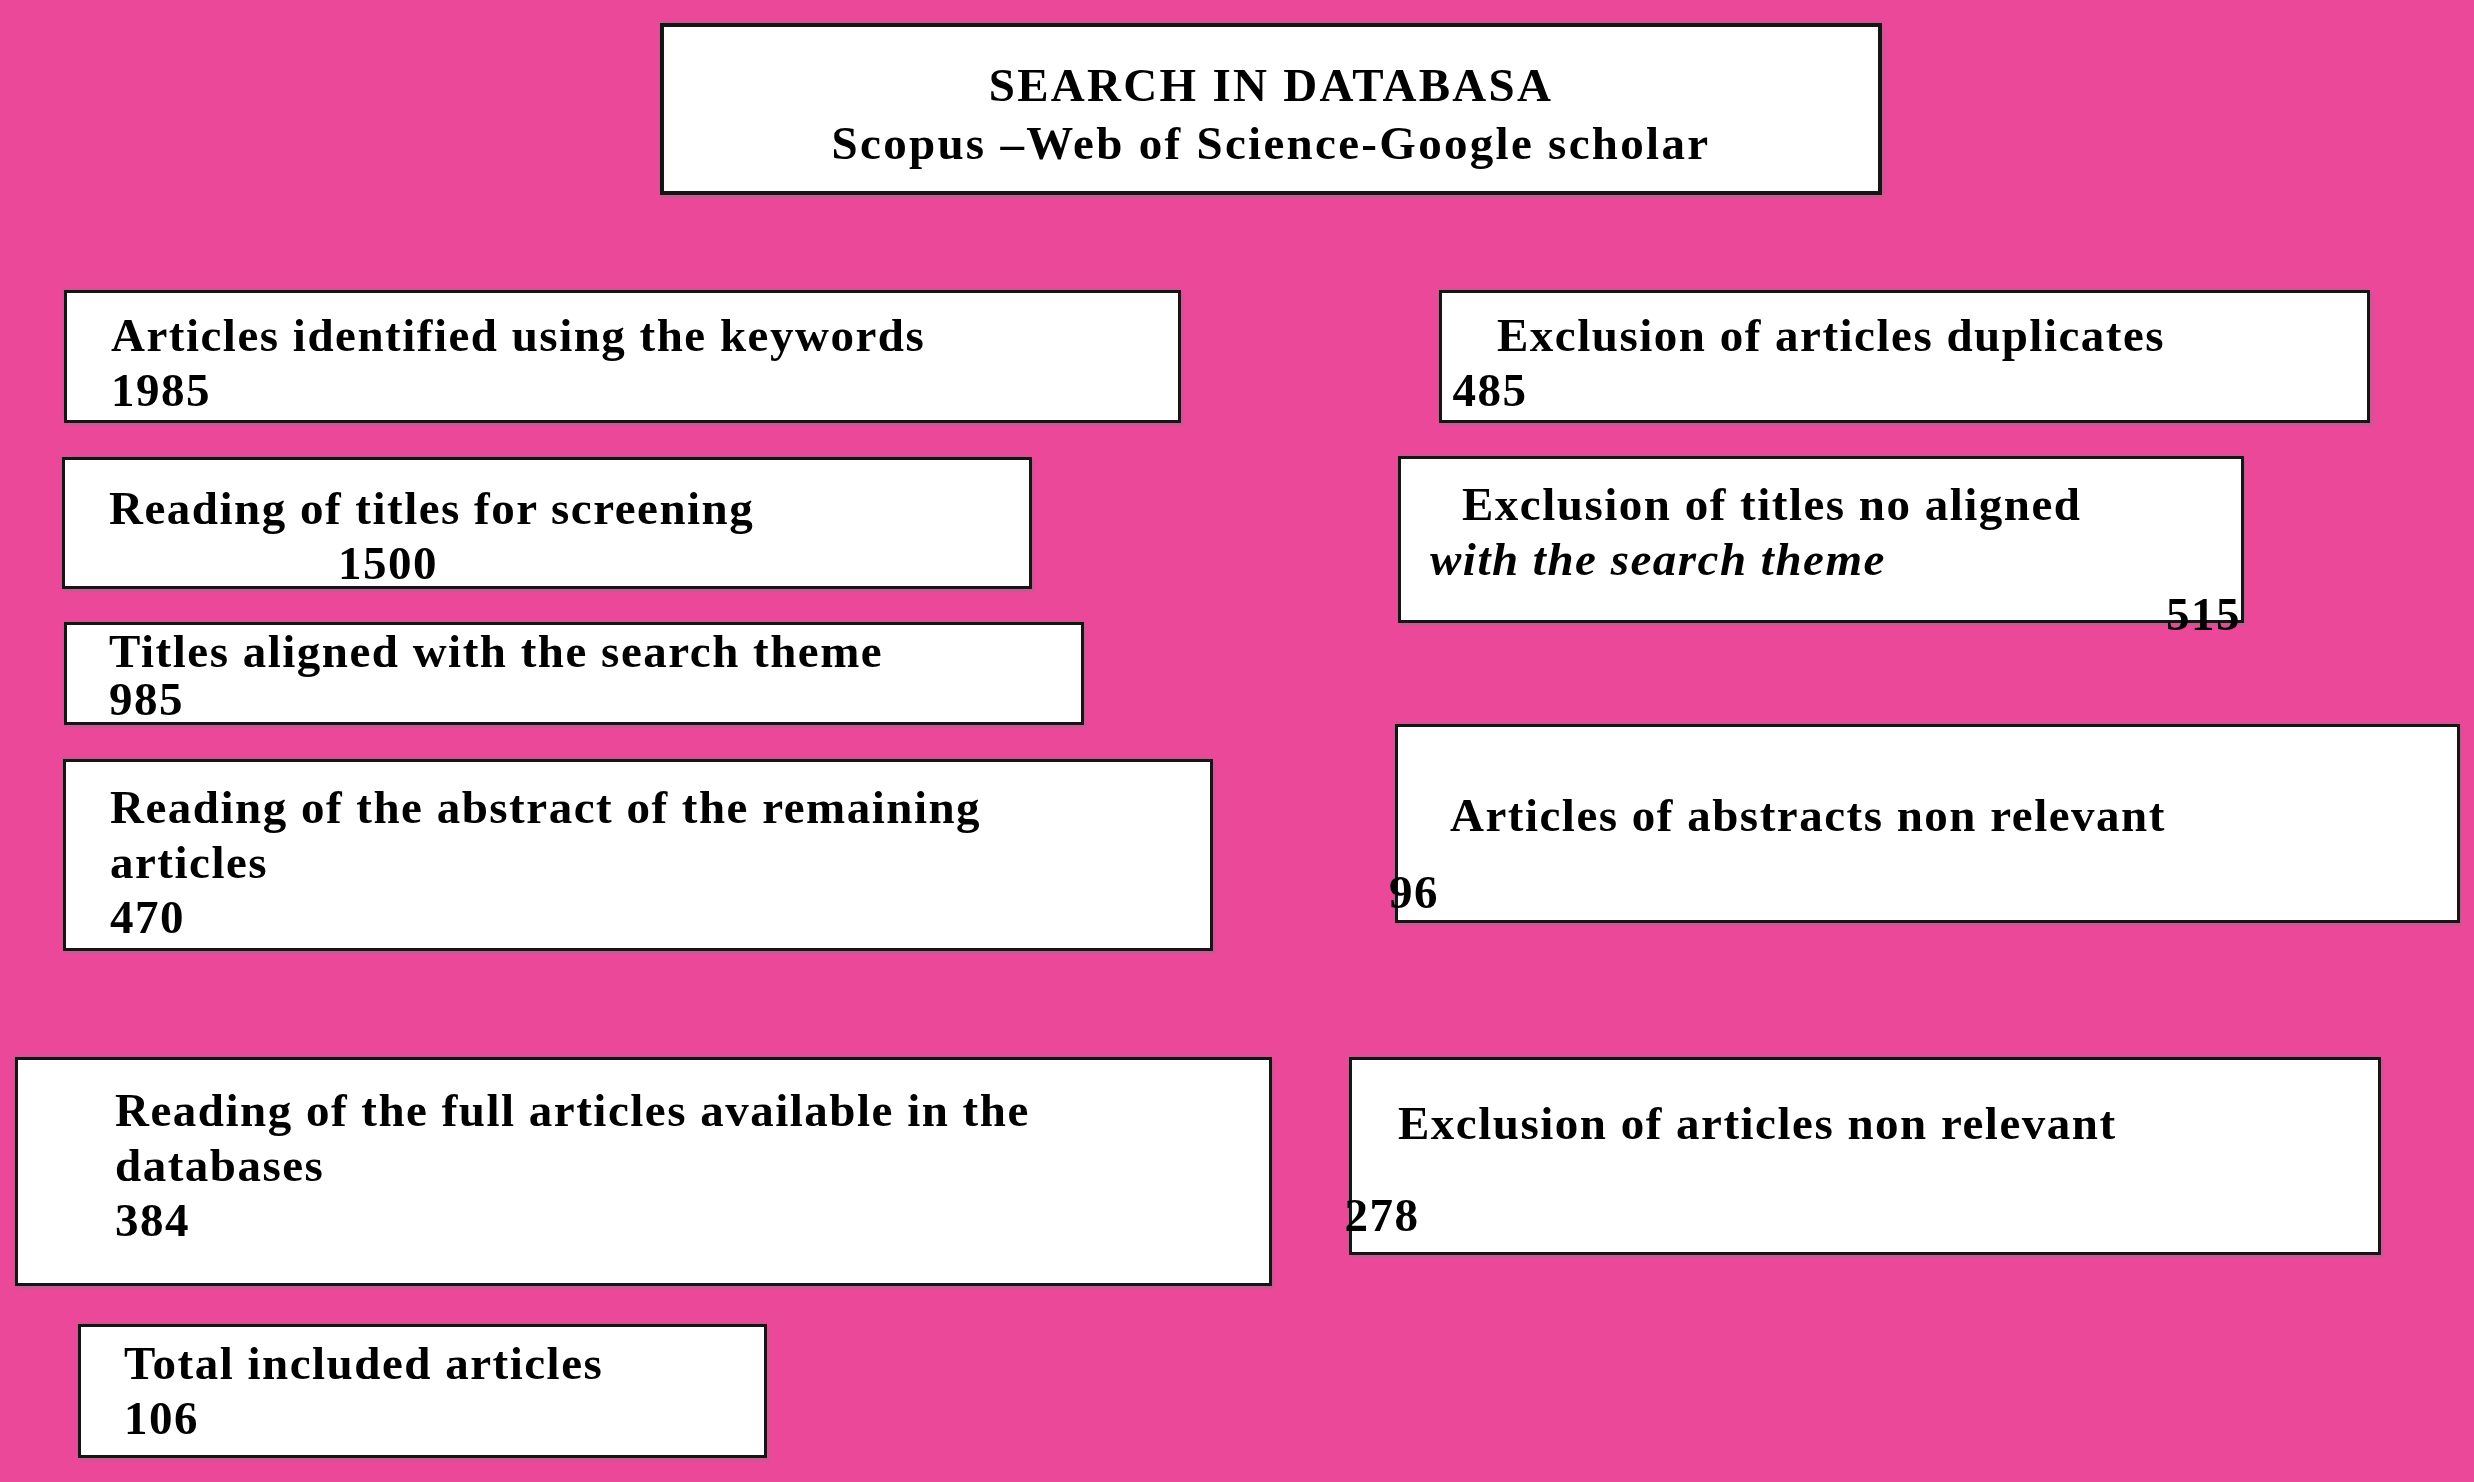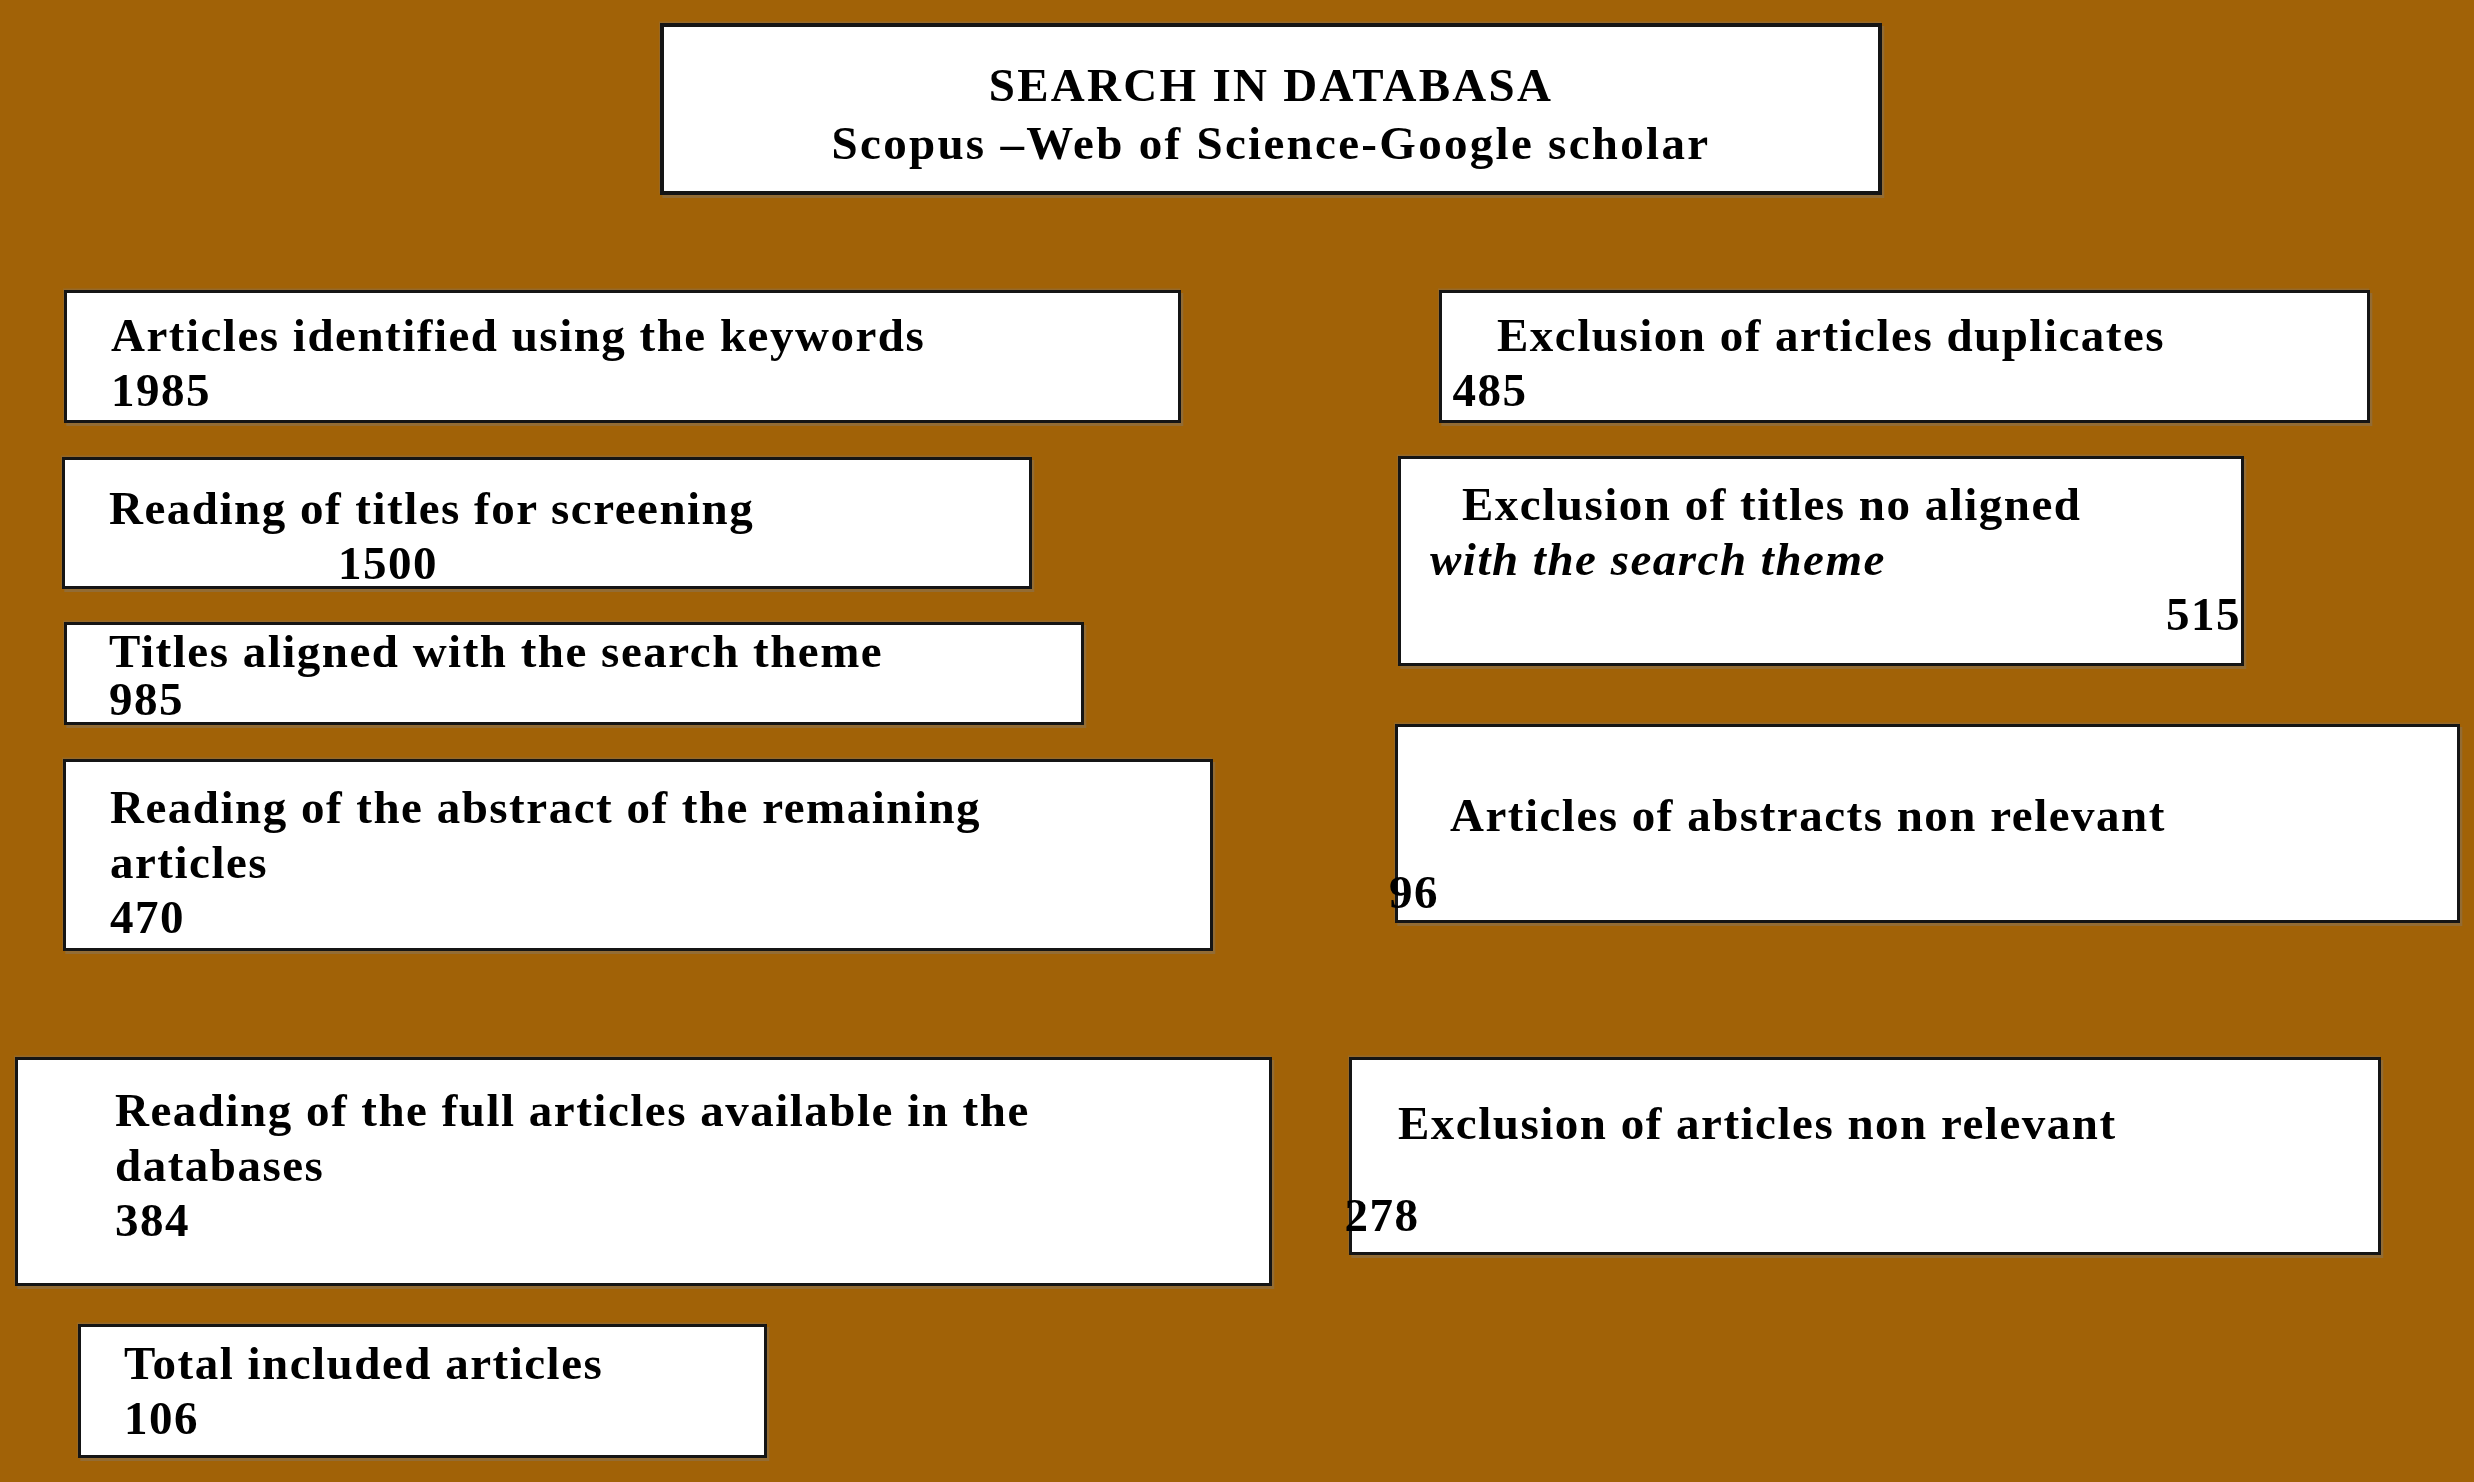--- a/index.html
+++ b/index.html
@@ -4,21 +4,21 @@
 <style>
   html,body{margin:0;padding:0;}
   body{
     width:2475px;height:1483px;
     background:#ffffff;
     position:relative;
     overflow:hidden;
   }
   .canvas{
     position:absolute;inset:0;
-    background:#a16207;
+    background:#ec4899;
   }
   .box{
     position:absolute;
     box-sizing:border-box;
     background:#ffffff;
     border:3.8px solid #151515;
     box-shadow:2.3px 3px 0 rgba(125,125,125,0.38), -0.8px -1.5px 0 rgba(125,125,125,0.28);
   }
   .ln{
     font-family:"Liberation Serif","DejaVu Serif",serif;
@@ -43,21 +43,21 @@
   #box-l4{left:63px;top:759px;width:1150px;height:192px;padding-top:18px;}
   #box-l4 .ln{padding-left:44px;}
   #box-l5{left:15px;top:1057px;width:1257px;height:229px;padding-top:23px;}
   #box-l5 .ln{padding-left:97px;}
   #box-l6{left:78px;top:1324px;width:689px;height:134px;padding-top:9px;}
   #box-l6 .ln{padding-left:43px;}
   
   #box-r1{left:1439px;top:290px;width:931px;height:133px;padding-top:15px;}
   #box-r1 .lbl{padding-left:55px;}
   #box-r1 .cnt{padding-left:10.6px;}
-  #box-r2{left:1398px;top:456px;width:846px;height:210px;padding-top:18px;}
+  #box-r2{left:1398px;top:456px;width:846px;height:167px;padding-top:18px;}
   #box-r2 .lbl1{padding-left:61px;}
   #box-r2 .lbl2{padding-left:29px;font-style:italic;}
   #box-r2 .cnt{padding-left:115px;text-align:right;}
   #box-r3{left:1395px;top:724px;width:1065px;height:199px;}
   #box-r3 .lbl{margin-top:61px;padding-left:52px;}
   #box-r3 .cnt{position:absolute;left:-9px;bottom:0px;}
   #box-r4{left:1349px;top:1057px;width:1032px;height:198px;}
   #box-r4 .lbl{margin-top:36px;padding-left:46px;}
   #box-r4 .cnt{position:absolute;left:-7.6px;bottom:9px;text-align:center;}
 </style>

